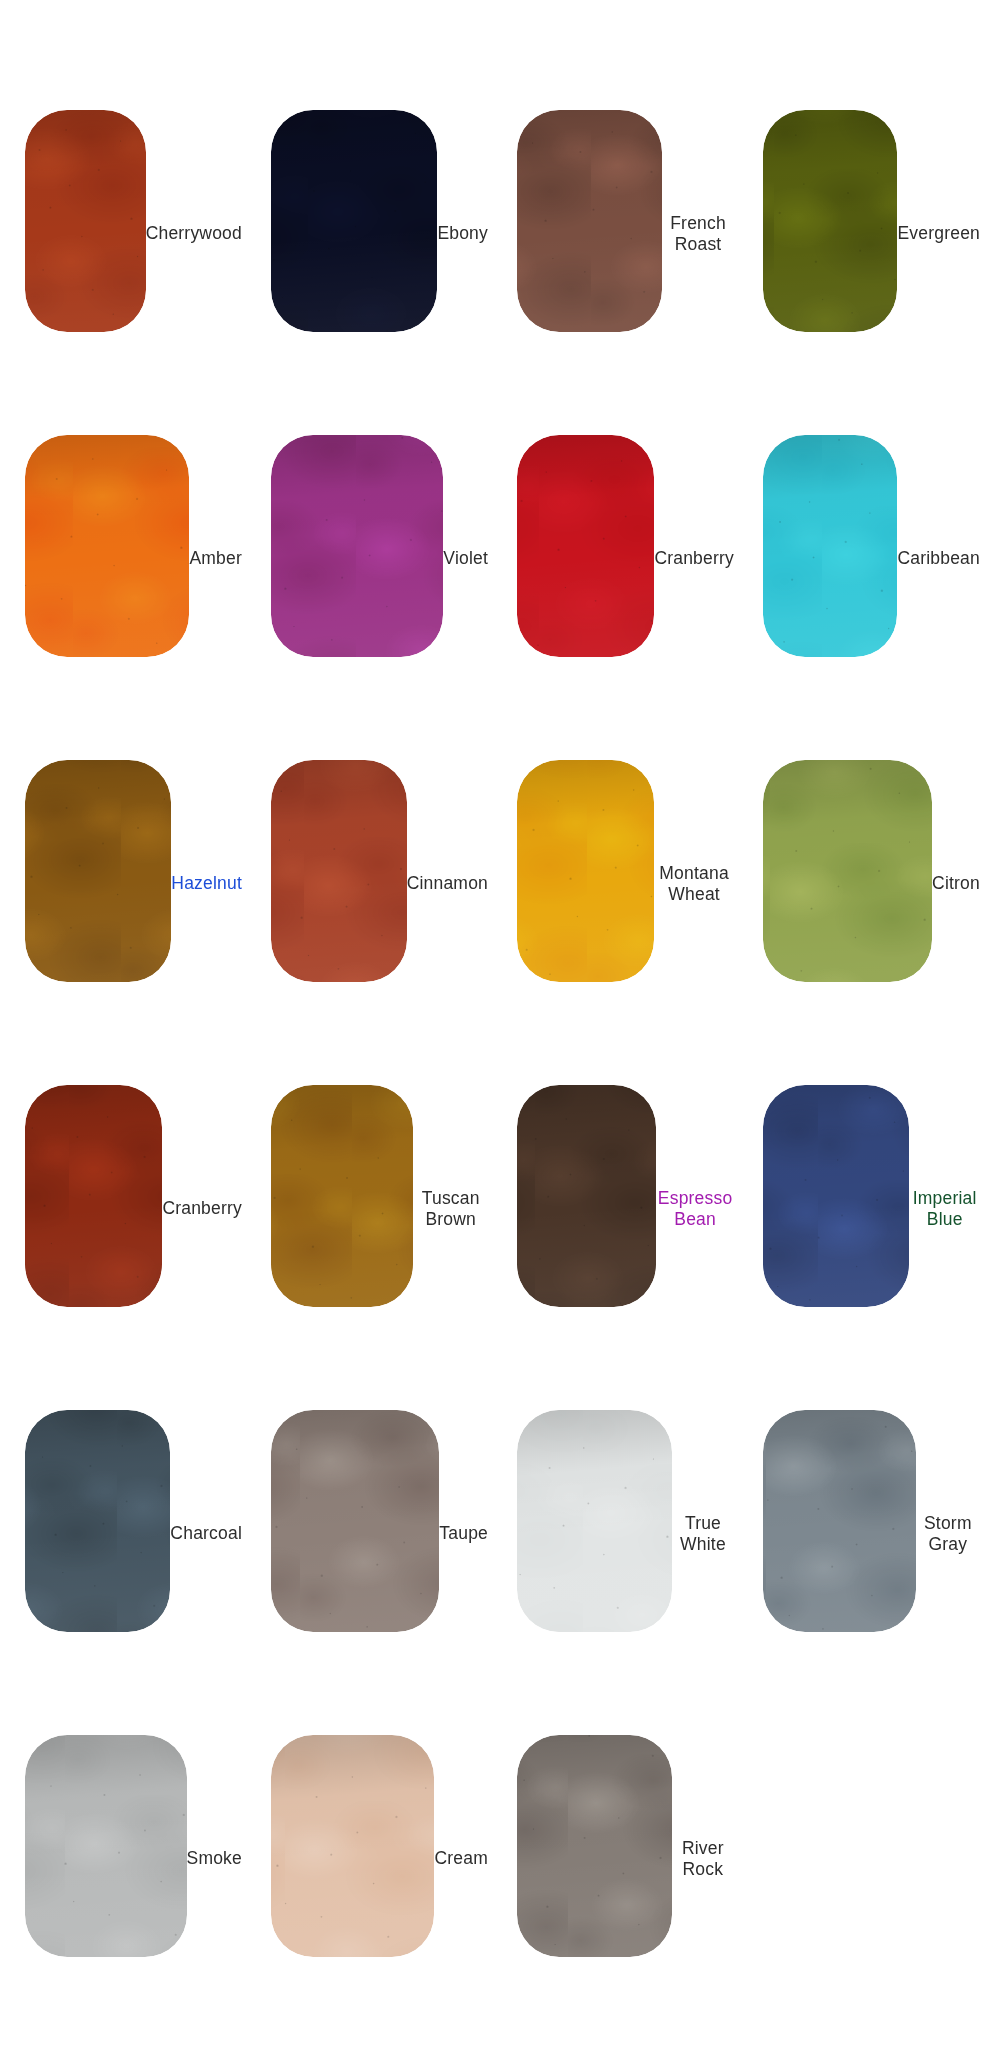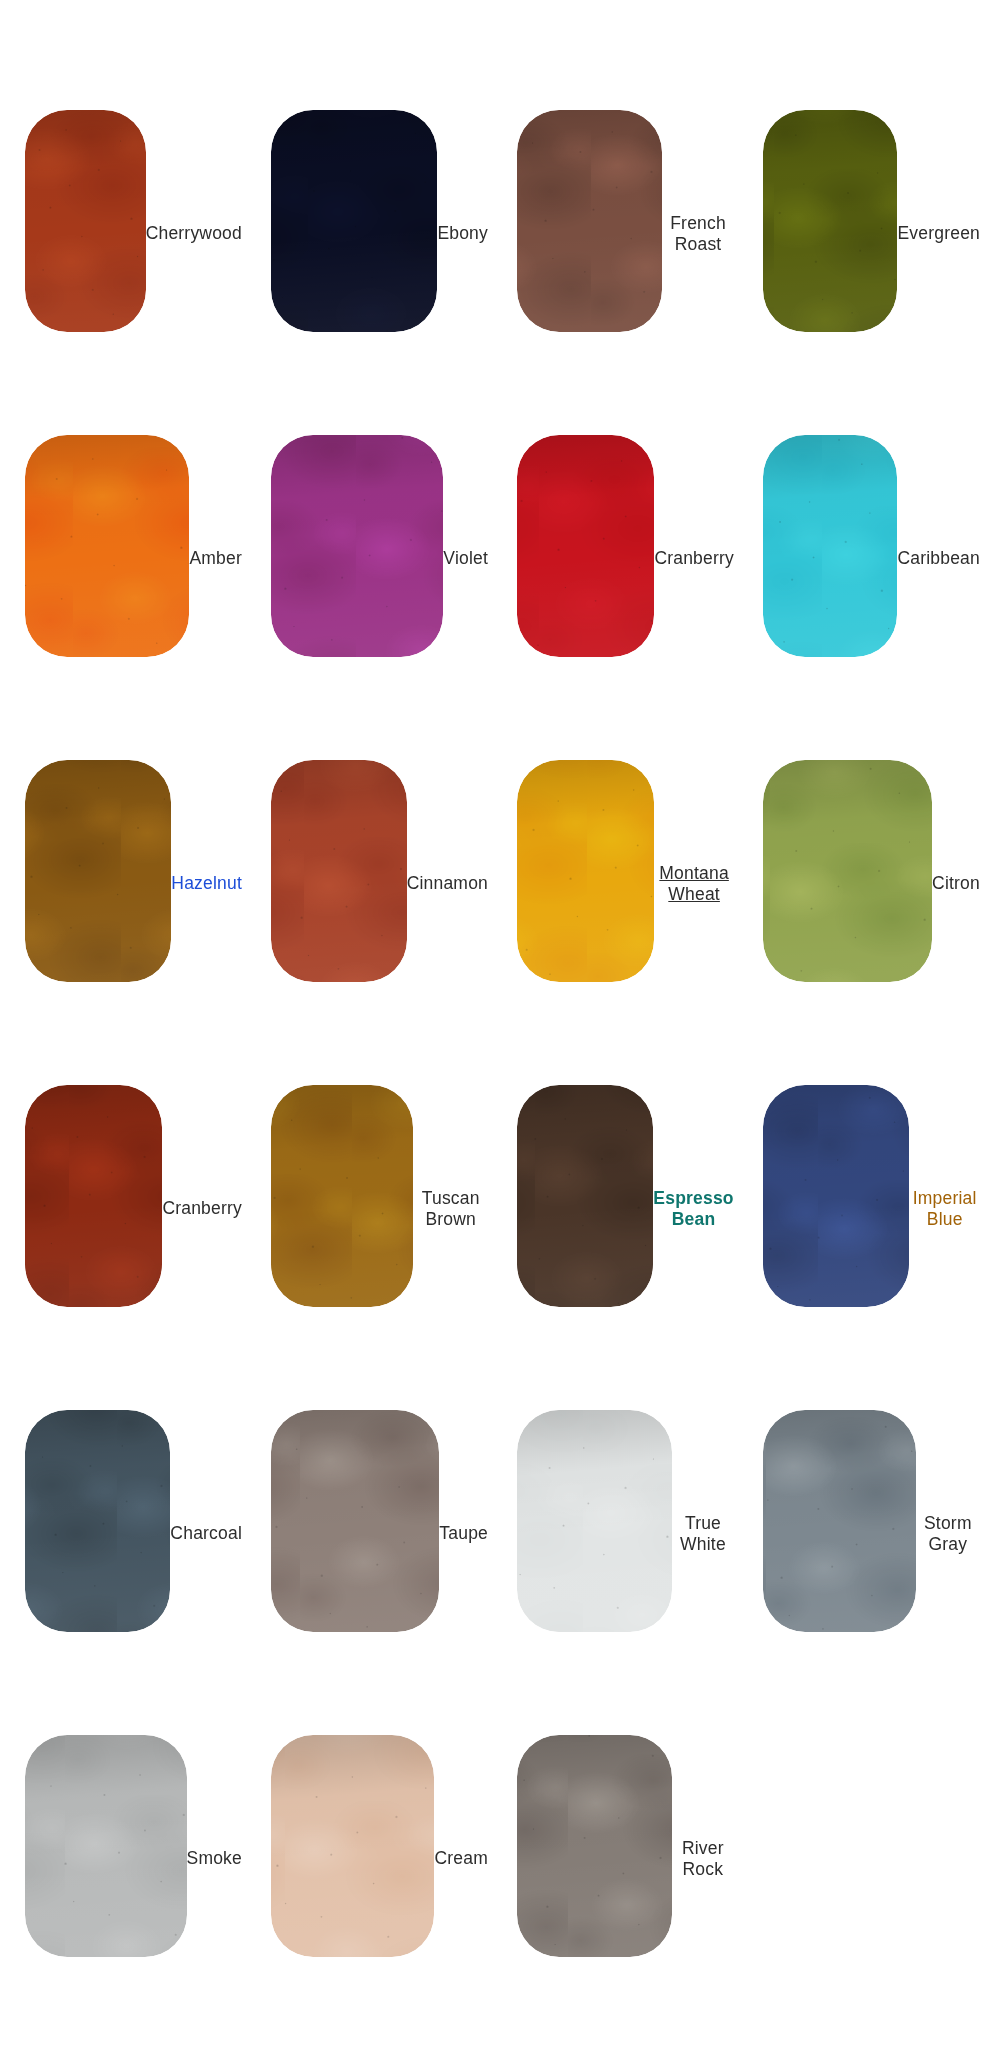--- a/index.html
+++ b/index.html
@@ -200,21 +200,21 @@
       </div>
       <div class="swatch-label" style="color: rgb(45, 45, 45);">Cinnamon</div>
     </div>
     <div class="swatch-cell">
       <div class="swatch-chip">
         <div class="chip-base" style="background-color: rgb(232, 168, 14);"></div>
         <div class="chip-texture" style="background-position: 70px 30px;"></div>
         <div class="chip-grain" style="background-position: 70px 10px;"></div>
         <div class="chip-shade"></div>
       </div>
-      <div class="swatch-label" style="color: rgb(45, 45, 45); text-decoration: underline;">Montana Wheat</div>
+      <div class="swatch-label" style="color: rgb(45, 45, 45);">Montana Wheat</div>
     </div>
     <div class="swatch-cell">
       <div class="swatch-chip">
         <div class="chip-base" style="background-color: rgb(145, 164, 78);"></div>
         <div class="chip-texture" style="background-position: 7px 83px;"></div>
         <div class="chip-grain" style="background-position: 13px 51px;"></div>
         <div class="chip-shade"></div>
       </div>
       <div class="swatch-label" style="color: rgb(45, 45, 45);">Citron</div>
     </div>
@@ -236,30 +236,30 @@
       </div>
       <div class="swatch-label" style="color: rgb(45, 45, 45);">Tuscan Brown</div>
     </div>
     <div class="swatch-cell">
       <div class="swatch-chip">
         <div class="chip-base" style="background-color: rgb(74, 53, 40);"></div>
         <div class="chip-texture" style="background-position: 18px 42px;"></div>
         <div class="chip-grain" style="background-position: 2px 14px;"></div>
         <div class="chip-shade"></div>
       </div>
-      <div class="swatch-label" style="color: #0f766e; font-weight: bold;">Espresso Bean</div>
+      <div class="swatch-label" style="color: #a21caf;">Espresso Bean</div>
     </div>
     <div class="swatch-cell">
       <div class="swatch-chip">
         <div class="chip-base" style="background-color: rgb(51, 71, 126);"></div>
         <div class="chip-texture" style="background-position: 55px 95px;"></div>
         <div class="chip-grain" style="background-position: 25px 55px;"></div>
         <div class="chip-shade"></div>
       </div>
-      <div class="swatch-label" style="color: #a16207;">Imperial Blue</div>
+      <div class="swatch-label" style="color: #14532d;">Imperial Blue</div>
     </div>
     <div class="swatch-cell">
       <div class="swatch-chip">
         <div class="chip-base" style="background-color: rgb(68, 85, 97);"></div>
         <div class="chip-texture" style="background-position: 92px 48px;"></div>
         <div class="chip-grain" style="background-position: 48px 16px;"></div>
         <div class="chip-shade"></div>
       </div>
       <div class="swatch-label" style="color: rgb(45, 45, 45);">Charcoal</div>
     </div>

